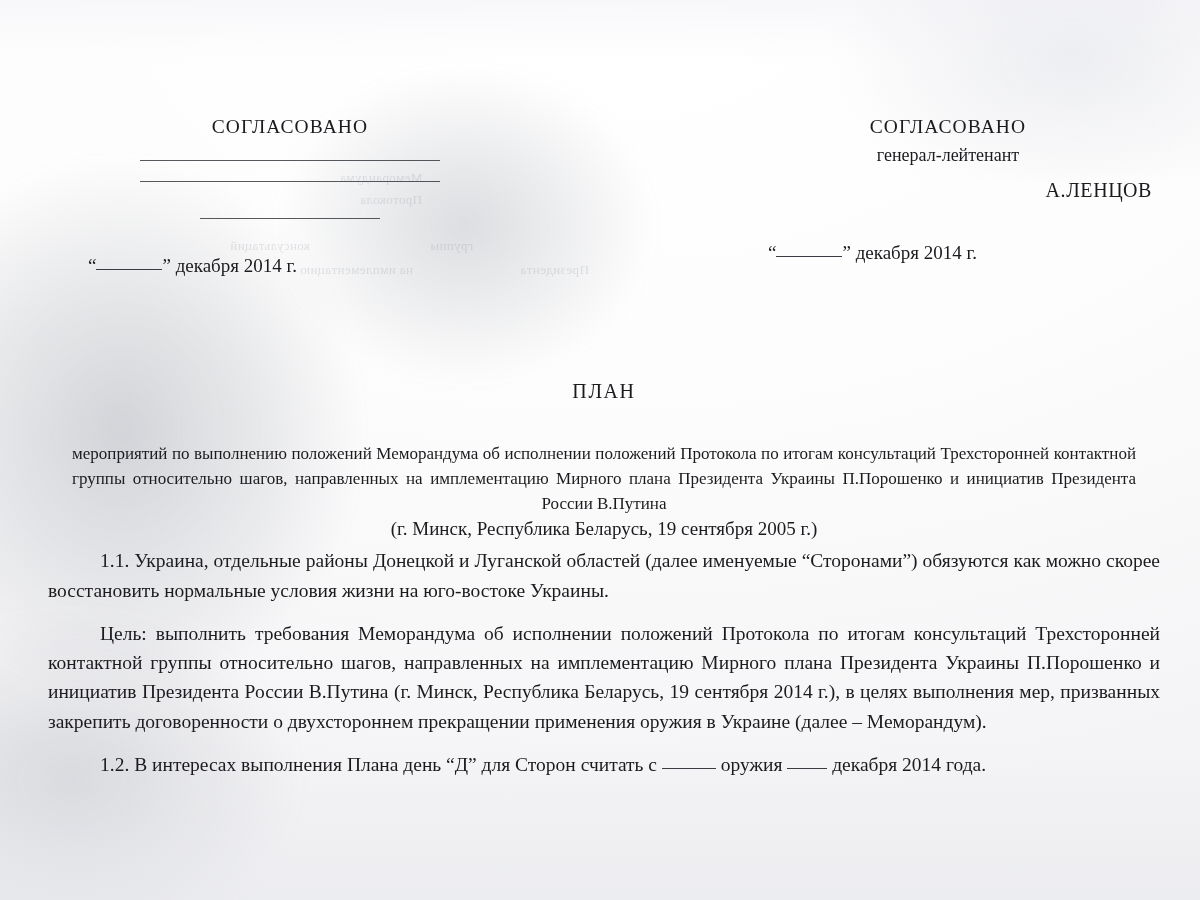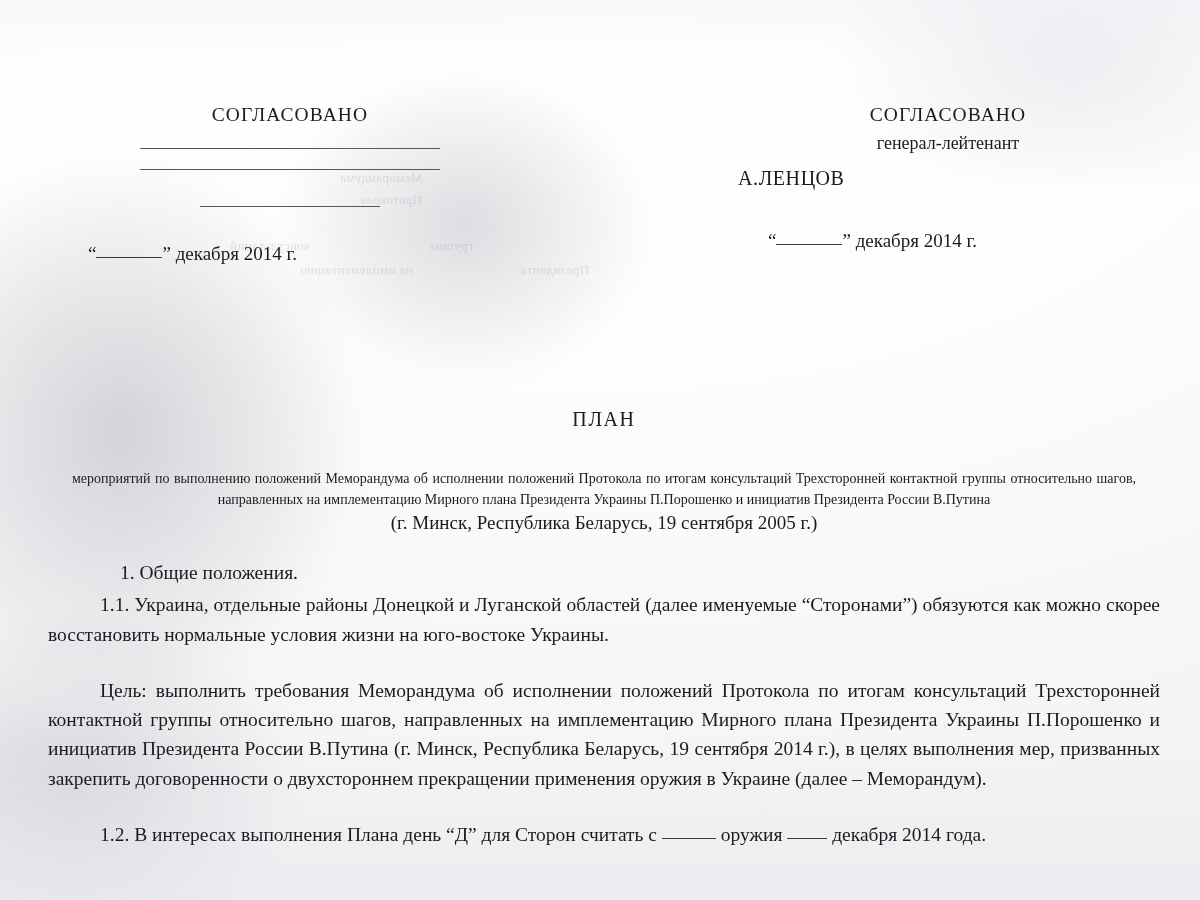--- a/index.html
+++ b/index.html
@@ -77,21 +77,21 @@
   }
 
   .content {
     position: relative;
     z-index: 5;
   }
 
   
   .approvals {
     position: absolute;
-    top: 100px;
+    top: 112px;
     left: 0;
     width: 1200px;
     height: 200px;
   }
   .approval {
     position: absolute;
     font-size: 19px;
     line-height: 1.55;
   }
   .approval-left { left: 80px; top: 0; width: 420px; text-align: center; }
@@ -102,21 +102,21 @@
     font-size: 19.5px;
   }
   .approval .role {
     font-size: 18px;
     line-height: 1.5;
   }
   .approval .signer {
     margin-top: 6px;
     font-size: 20px;
     letter-spacing: 0.6px;
-    text-align: left;
+    text-align: right;
     padding-right: 6px;
   }
   .rule {
     height: 1px;
     background: #3a3a42;
     opacity: 0.85;
   }
   .rule-1 { margin: 18px auto 0; width: 300px; }
   .rule-2 { margin: 20px auto 0; width: 300px; }
   .rule-3 { margin: 36px auto 0; width: 180px; }
@@ -152,24 +152,23 @@
     position: absolute;
     top: 380px;
     left: 48px;
     width: 1112px;
   }
   .doc-title {
     text-align: center;
     font-size: 20px;
     letter-spacing: 1.6px;
     margin-bottom: 8px;
-    margin-top: 28px;
   }
   .doc-subtitle {
-    font-size: 14px;
+    font-size: 17px;
     line-height: 1.48;
     text-align: justify;
     text-align-last: center;
     padding: 0 24px;
     margin-top: 38px;
   }
   .doc-place {
     text-align: center;
     font-size: 19px;
     margin-top: 2px;
@@ -183,21 +182,21 @@
   .para {
     margin-top: 6px;
     font-size: 19.5px;
     line-height: 1.5;
     text-align: justify;
   }
   .para .ind {
     display: inline-block;
     width: 52px;
   }
-  .para.tight { margin-top: 27px; }
+  .para.tight { margin-top: 14px; }
 </style>
 </head>
 <body>
 
 <div id="page">
 
   <div class="shade shade-top"></div>
   <div class="shade shade-topright"></div>
   <div class="shade shade-center"></div>
   <div class="shade shade-left"></div>
@@ -239,21 +238,20 @@
     </div>
 
     <div class="doc-body">
 
       <div class="doc-title">ПЛАН</div>
 
       <div class="doc-subtitle">мероприятий по выполнению положений Меморандума об исполнении положений Протокола по итогам консультаций Трехсторонней контактной группы относительно шагов, направленных на имплементацию Мирного плана Президента Украины П.Порошенко и инициатив Президента России В.Путина</div>
 
       <div class="doc-place">(г. Минск, Республика Беларусь, 19 сентября 2005 г.)</div>
 
-      <div class="section-head">1. Общие положения.</div>
 
       <div class="para">
         <span class="ind"></span><span>1.1. Украина, отдельные районы Донецкой и Луганской областей (далее именуемые “Сторонами”) обязуются как можно скорее восстановить нормальные условия жизни на юго-востоке Украины.</span>
       </div>
 
       <div class="para tight">
         <span class="ind"></span><span>Цель:</span>
         <span>выполнить требования Меморандума об исполнении положений Протокола по итогам консультаций Трехсторонней контактной группы относительно шагов, направленных на имплементацию Мирного плана Президента Украины П.Порошенко и инициатив Президента России В.Путина (г. Минск, Республика Беларусь, 19 сентября 2014 г.), в целях выполнения мер, призванных закрепить договоренности о двухстороннем прекращении применения оружия в Украине (далее – Меморандум).</span>
       </div>
 

